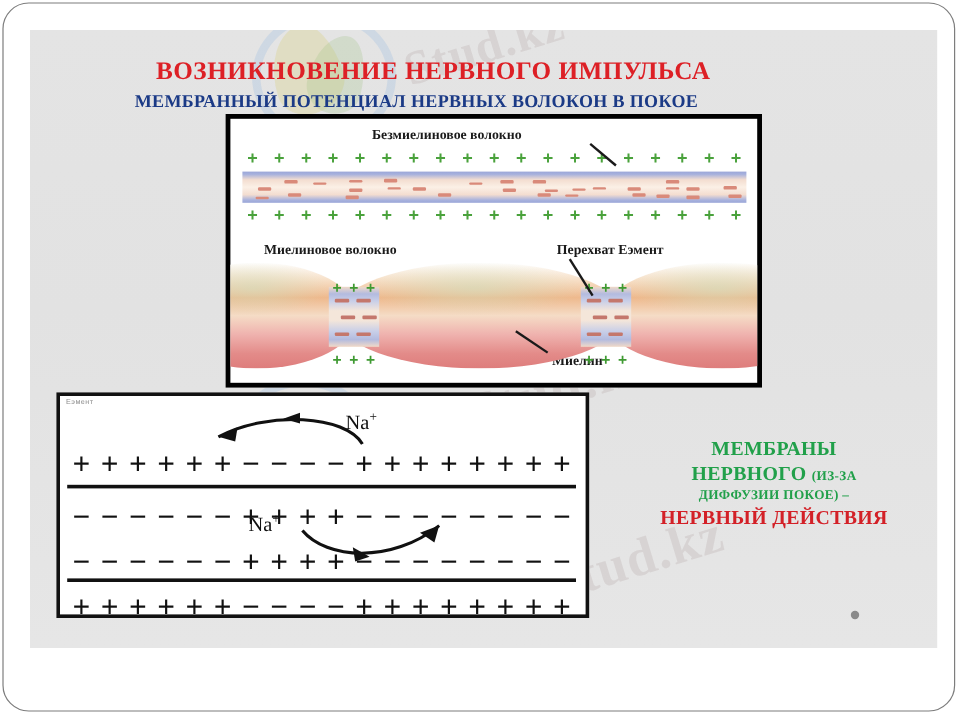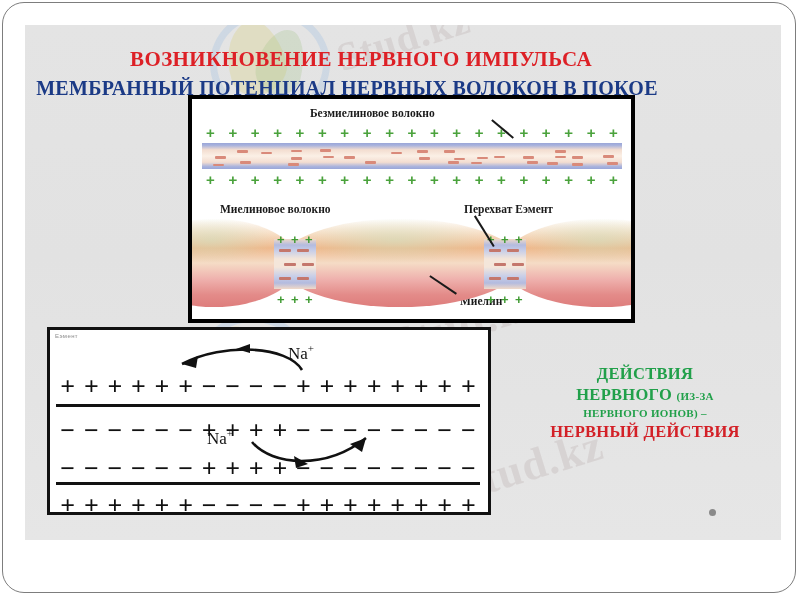--- a/index.html
+++ b/index.html
@@ -91,21 +91,21 @@
     font-weight: bold;
     font-family: "Liberation Serif", serif;
     letter-spacing: 0.4px;
   }
   #sub-title {
     position: absolute;
     left: 0; top: 52px;
     width: 644px;
     text-align: center;
     color: #1b3a86;
-    font-size: 20px;
+    font-size: 15px;
     font-weight: bold;
     letter-spacing: 0.3px;
   }
 
   
   #fiber-box {
     position: absolute;
     left: 163px; top: 70px;
     width: 447px; height: 228px;
     background: #ffffff;
@@ -570,21 +570,21 @@
         <path d="M6,16 C26,40 80,44 120,12" stroke="#111" stroke-width="2.6" fill="none"></path>
         <polygon points="120,12 104,18 116,26" fill="#111"></polygon>
         <polygon points="62,38 48,30 50,42" fill="#111"></polygon>
       </svg>
       <div class="na-label" id="na2">
         <span>Na</span><sup style="font-size:11px">+</sup>
       </div>
     </div>
 
     <div id="ap-caption">
-      <span class="l1">ДЕЙСТВИЯ</span>
+      <span class="l1">МЕМБРАНЫ</span>
       <span class="l2"><span>НЕРВНОГО</span> <span class="small">(ИЗ-ЗА</span></span>
-      <span class="l3">НЕРВНОГО ИОНОВ) –</span>
+      <span class="l3">ДИФФУЗИИ ПОКОЕ) –</span>
       <span class="l4">НЕРВНЫЙ ДЕЙСТВИЯ</span>
     </div>
 
     <div id="slide-dot"></div>
   </div>
 </div>
 
 </body></html>

